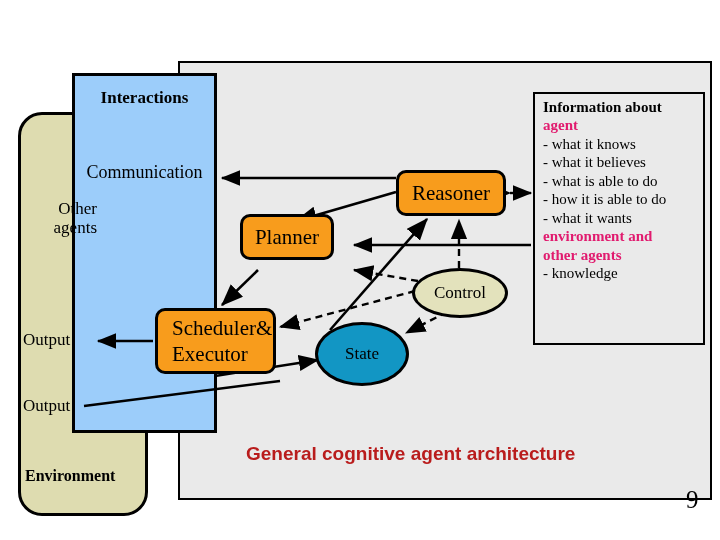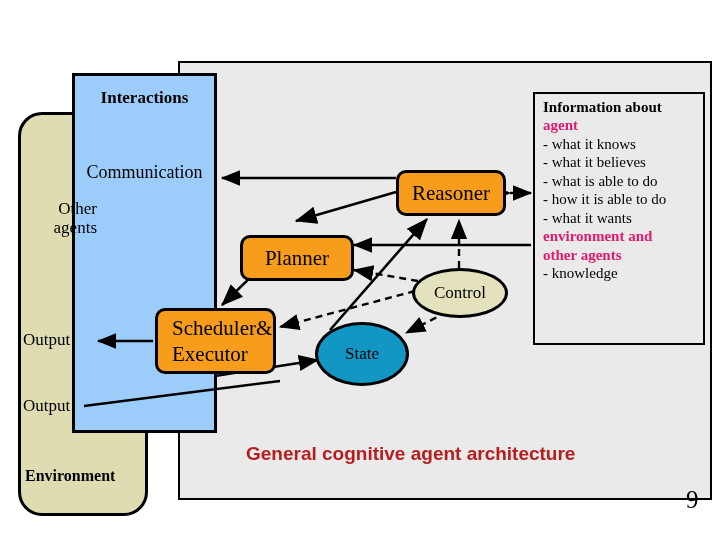--- a/index.html
+++ b/index.html
@@ -91,21 +91,21 @@
     box-sizing: border-box;
     display: flex;
     align-items: center;
     justify-content: center;
     color: #000000;
     font-size: 21px;
     text-align: center;
     line-height: 1.25;
   }
   #box-reasoner { left: 396px; top: 170px; width: 110px; height: 46px; }
-  #box-planner  { left: 240px; top: 235px; width: 114px; height: 46px; }
+  #box-planner  { left: 240px; top: 214px; width: 94px; height: 46px; }
   #box-scheduler {
     left: 155px; top: 308px; width: 121px; height: 66px;
     justify-content: flex-start; padding-left: 14px; text-align: left;
   }
 
   
   .ellipse {
     position: absolute;
     border: 3px solid #000000;
     border-radius: 50%;

